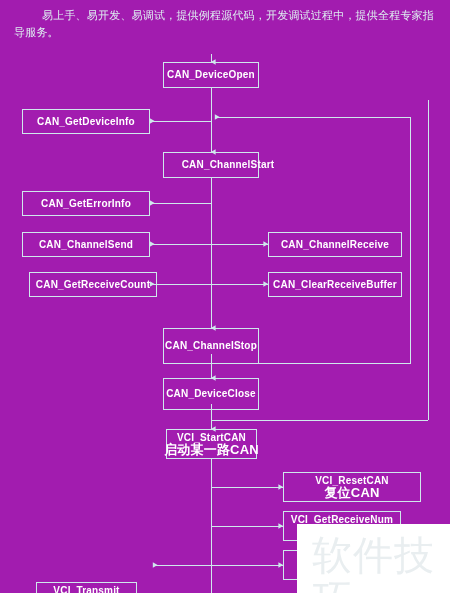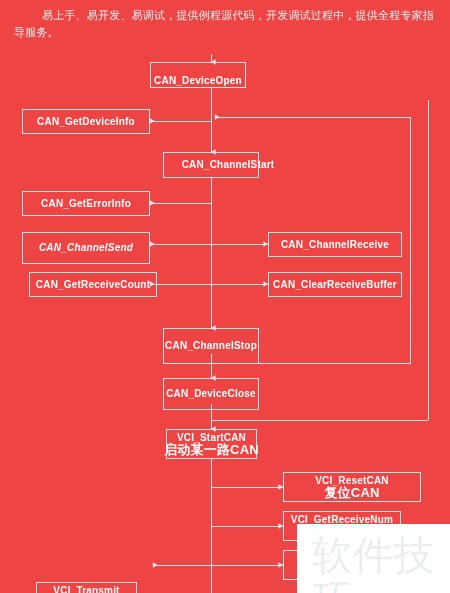--- a/index.html
+++ b/index.html
@@ -4,21 +4,21 @@
 <style>
   html, body {
     margin: 0;
     padding: 0;
     background: #2f8e9e;
   }
   #page {
     position: relative;
     width: 450px;
     height: 593px;
-    background: #ef4444;
+    background: #a21caf;
     overflow: hidden;
     font-family: "Liberation Sans", "DejaVu Sans", sans-serif;
   }
 
   
   #header-text {
     position: absolute;
     left: 14px;
     top: 7px;
     width: 424px;
@@ -135,33 +135,33 @@
       <path d="M211,420 L428,420"></path>
 
       <line x1="211" y1="487" x2="283" y2="487" marker-end="url(#ar-right)"></line>
       <line x1="211" y1="526" x2="283" y2="526" marker-end="url(#ar-right)"></line>
       <line x1="211" y1="565" x2="283" y2="565" marker-end="url(#ar-right)"></line>
       <line x1="211" y1="565" x2="153" y2="565" marker-end="url(#ar-left)"></line>
     </g>
   </svg>
 
   <div id="nodes">
-      <div class="node" style="left: 150px; top: 62px; width: 96px; height: 26px; justify-content: flex-end;">
+      <div class="node" style="left: 163px; top: 62px; width: 96px; height: 26px;">
         <span>CAN_DeviceOpen</span>
       </div>
       <div class="node" style="left: 22px; top: 109px; width: 128px; height: 25px;">
         <span>CAN_GetDeviceInfo</span>
       </div>
       <div class="node" style="left: 163px; top: 152px; width: 96px; height: 26px; padding-left: 34px;">
         <span>CAN_ChannelStart</span>
       </div>
       <div class="node" style="left: 22px; top: 191px; width: 128px; height: 25px;">
         <span>CAN_GetErrorInfo</span>
       </div>
-      <div class="node" style="left: 22px; top: 232px; width: 128px; height: 32px; font-style: italic;">
+      <div class="node" style="left: 22px; top: 232px; width: 128px; height: 25px;">
         <span>CAN_ChannelSend</span>
       </div>
       <div class="node" style="left: 22px; top: 272px; width: 128px; height: 25px; margin-left: 7px;">
         <span>CAN_GetReceiveCount</span>
       </div>
       <div class="node" style="left: 268px; top: 232px; width: 134px; height: 25px;">
         <span>CAN_ChannelReceive</span>
       </div>
       <div class="node" style="left: 268px; top: 272px; width: 134px; height: 25px;">
         <span>CAN_ClearReceiveBuffer</span>

